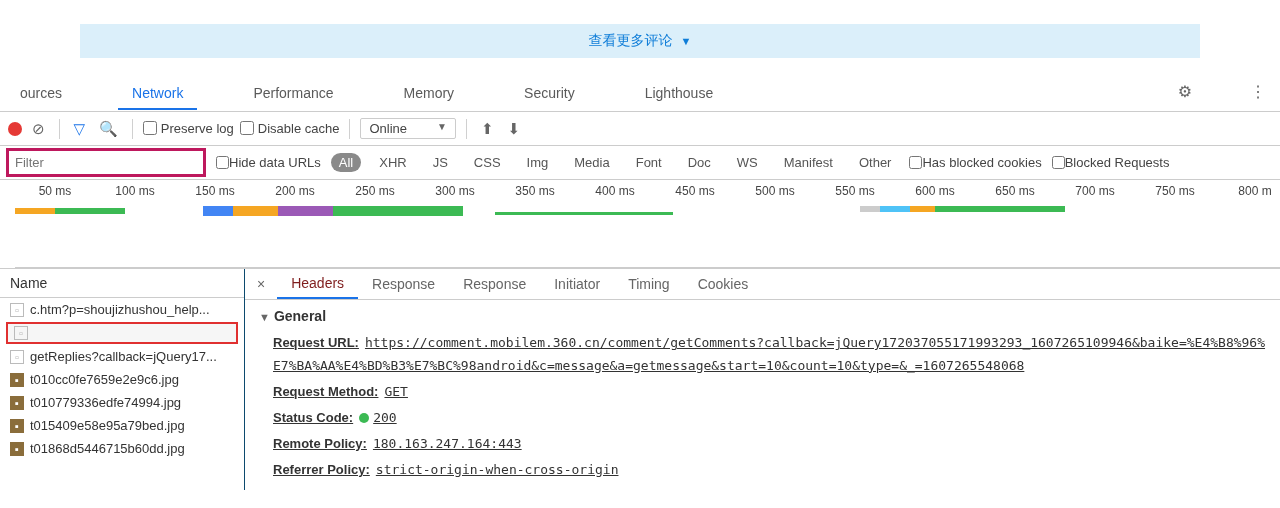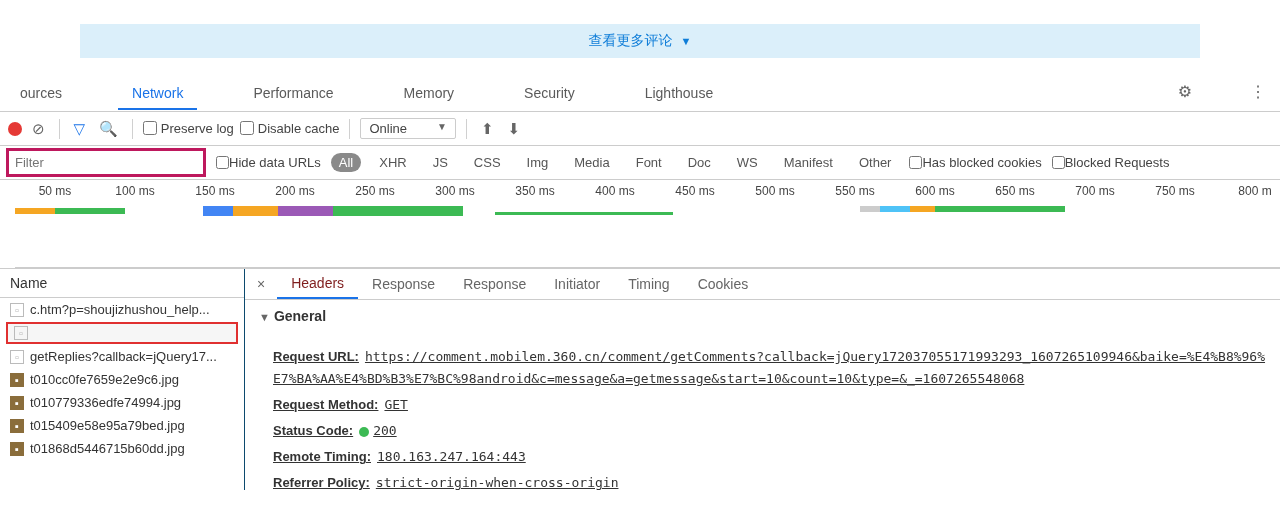--- a/index.html
+++ b/index.html
@@ -38,21 +38,21 @@
 .req-item.selected { border: 2px solid #e03030; background: #f6f6f6; margin: 1px 6px; padding: 2px 6px; }
 .file-icon { width: 14px; height: 14px; display: inline-flex; align-items: center; justify-content: center; font-size: 11px; }
 .doc-icon { border: 1px solid #bbb; color: #bbb; }
 .img-icon { background: #8a6d3b; color: #fff; }
 .detail { flex: 1; display: flex; flex-direction: column; }
 .detail-tabs { display: flex; align-items: center; border-bottom: 1px solid #ccc; height: 32px; }
 .detail-tabs .close { padding: 4px 12px; color: #666; cursor: pointer; font-size: 14px; }
 .detail-tabs .dtab { padding: 6px 14px; color: #666; cursor: pointer; font-size: 14px; }
 .detail-tabs .dtab.active { color: #7f1d1d; border-bottom: 2px solid #1a73e8; }
 .detail-body { padding: 8px 14px; font-size: 13px; color: #333; overflow: auto; }
-.section-title { color: #333; font-weight: bold; font-size: 14px; margin-bottom: 22px; }
+.section-title { color: #333; font-weight: bold; font-size: 14px; margin-bottom: 8px; }
 .section-title .tri { color: #666; font-size: 11px; margin-right: 4px; }
 .kv { margin: 4px 0 4px 14px; line-height: 1.7; text-decoration: underline; }
 .kv .k { font-weight: bold; color: #333; margin-right: 6px; }
 .kv .v { font-family: Consolas, monospace; color: #333; word-break: break-all; }
 .status-dot { display: inline-block; width: 10px; height: 10px; background: #3cba54; border-radius: 50%; margin-right: 4px; vertical-align: middle; }
 </style>
 </head>
 <body>
 
 <div class="top-area">
@@ -199,17 +199,17 @@
       <span class="dtab">Response</span>
       <span class="dtab">Initiator</span>
       <span class="dtab">Timing</span>
       <span class="dtab">Cookies</span>
     </div>
     <div class="detail-body">
       <div class="section-title"><span class="tri">▼</span><span>General</span></div>
       <div class="kv"><span class="k">Request URL:</span><span class="v">https://comment.mobilem.360.cn/comment/getComments?callback=jQuery172037055171993293_1607265109946&amp;baike=%E4%B8%96%E7%BA%AA%E4%BD%B3%E7%BC%98android&amp;c=message&amp;a=getmessage&amp;start=10&amp;count=10&amp;type=&amp;_=1607265548068</span></div>
       <div class="kv"><span class="k">Request Method:</span><span class="v">GET</span></div>
       <div class="kv"><span class="k">Status Code:</span><span class="status-dot"></span><span class="v">200</span></div>
-      <div class="kv"><span class="k">Remote Timing:</span><span class="v">180.163.247.164:443</span></div>
+      <div class="kv"><span class="k">Remote Policy:</span><span class="v">180.163.247.164:443</span></div>
       <div class="kv"><span class="k">Referrer Policy:</span><span class="v">strict-origin-when-cross-origin</span></div>
     </div>
   </div>
 </div>
 
 </body></html>

